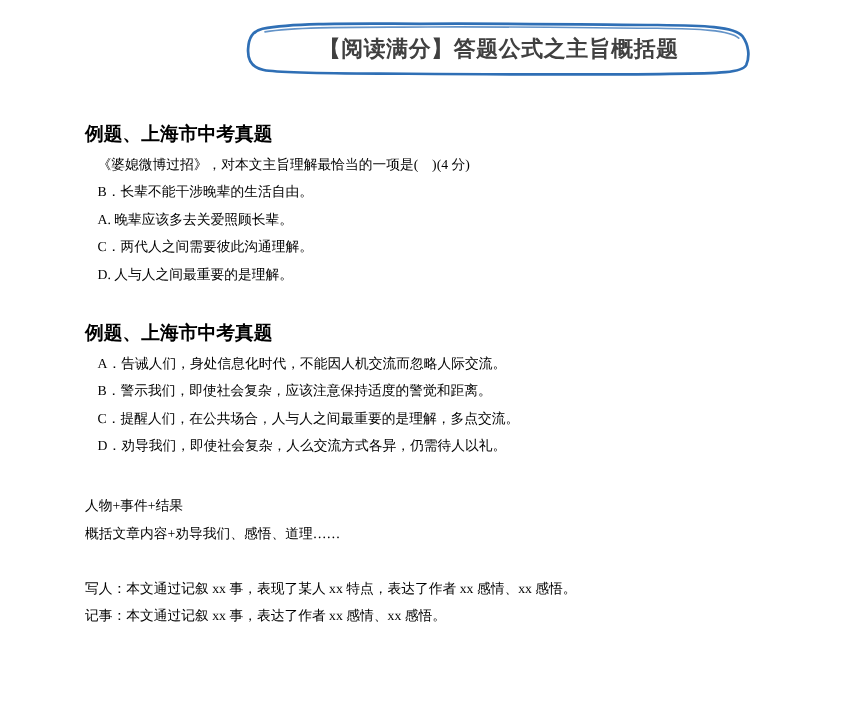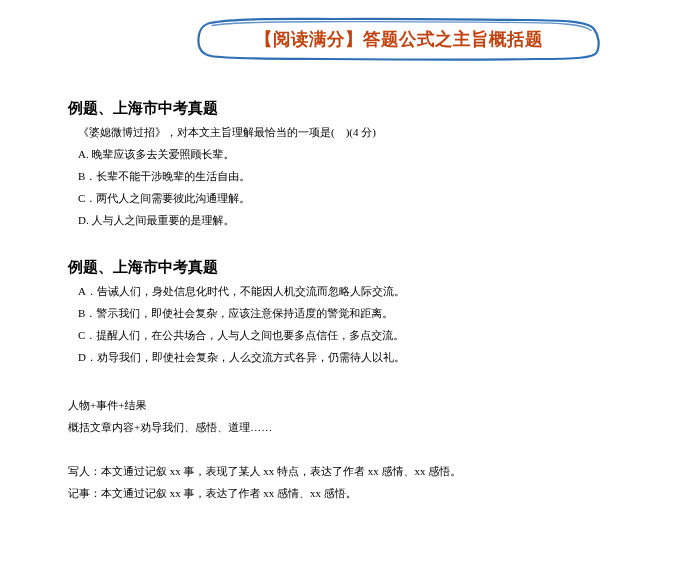--- a/index.html
+++ b/index.html
@@ -45,21 +45,21 @@
     top: 0;
     width: 406px;
     height: 44px;
     display: flex;
     align-items: center;
     justify-content: center;
     font-family: "Liberation Serif", serif;
     font-size: 17.5px;
     font-weight: bold;
     letter-spacing: 0.5px;
-    color: #c2410c;
+    color: #404040;
     white-space: nowrap;
   }
 
   
   .content {
     position: absolute;
     left: 68px;
     top: 98px;
     width: 560px;
   }
@@ -103,33 +103,33 @@
       </svg>
     </div>
     <div class="title-text">【阅读满分】答题公式之主旨概括题</div>
   </div>
 
   <div class="content">
 
     <div class="sec">
       <div class="sec-heading">例题、上海市中考真题</div>
       <div class="line">《婆媳微博过招》，对本文主旨理解最恰当的一项是(    )(4 分)</div>
+      <div class="line">B．长辈不能干涉晚辈的生活自由。</div>
       <div class="line">A. 晚辈应该多去关爱照顾长辈。</div>
-      <div class="line">B．长辈不能干涉晚辈的生活自由。</div>
       <div class="line">C．两代人之间需要彼此沟通理解。</div>
       <div class="line">D. 人与人之间最重要的是理解。</div>
     </div>
 
     <div class="spacer-lg"></div>
 
     <div class="sec">
       <div class="sec-heading">例题、上海市中考真题</div>
       <div class="line">A．告诫人们，身处信息化时代，不能因人机交流而忽略人际交流。</div>
       <div class="line">B．警示我们，即使社会复杂，应该注意保持适度的警觉和距离。</div>
-      <div class="line">C．提醒人们，在公共场合，人与人之间也要多点信任，多点交流。</div>
+      <div class="line">C．提醒人们，在公共场合，人与人之间最重要的是理解，多点交流。</div>
       <div class="line">D．劝导我们，即使社会复杂，人么交流方式各异，仍需待人以礼。</div>
     </div>
 
     <div class="spacer-lg"></div>
 
     <div class="sec">
       <div class="line nopad">人物+事件+结果</div>
       <div class="line nopad">概括文章内容+劝导我们、感悟、道理……</div>
     </div>
 

